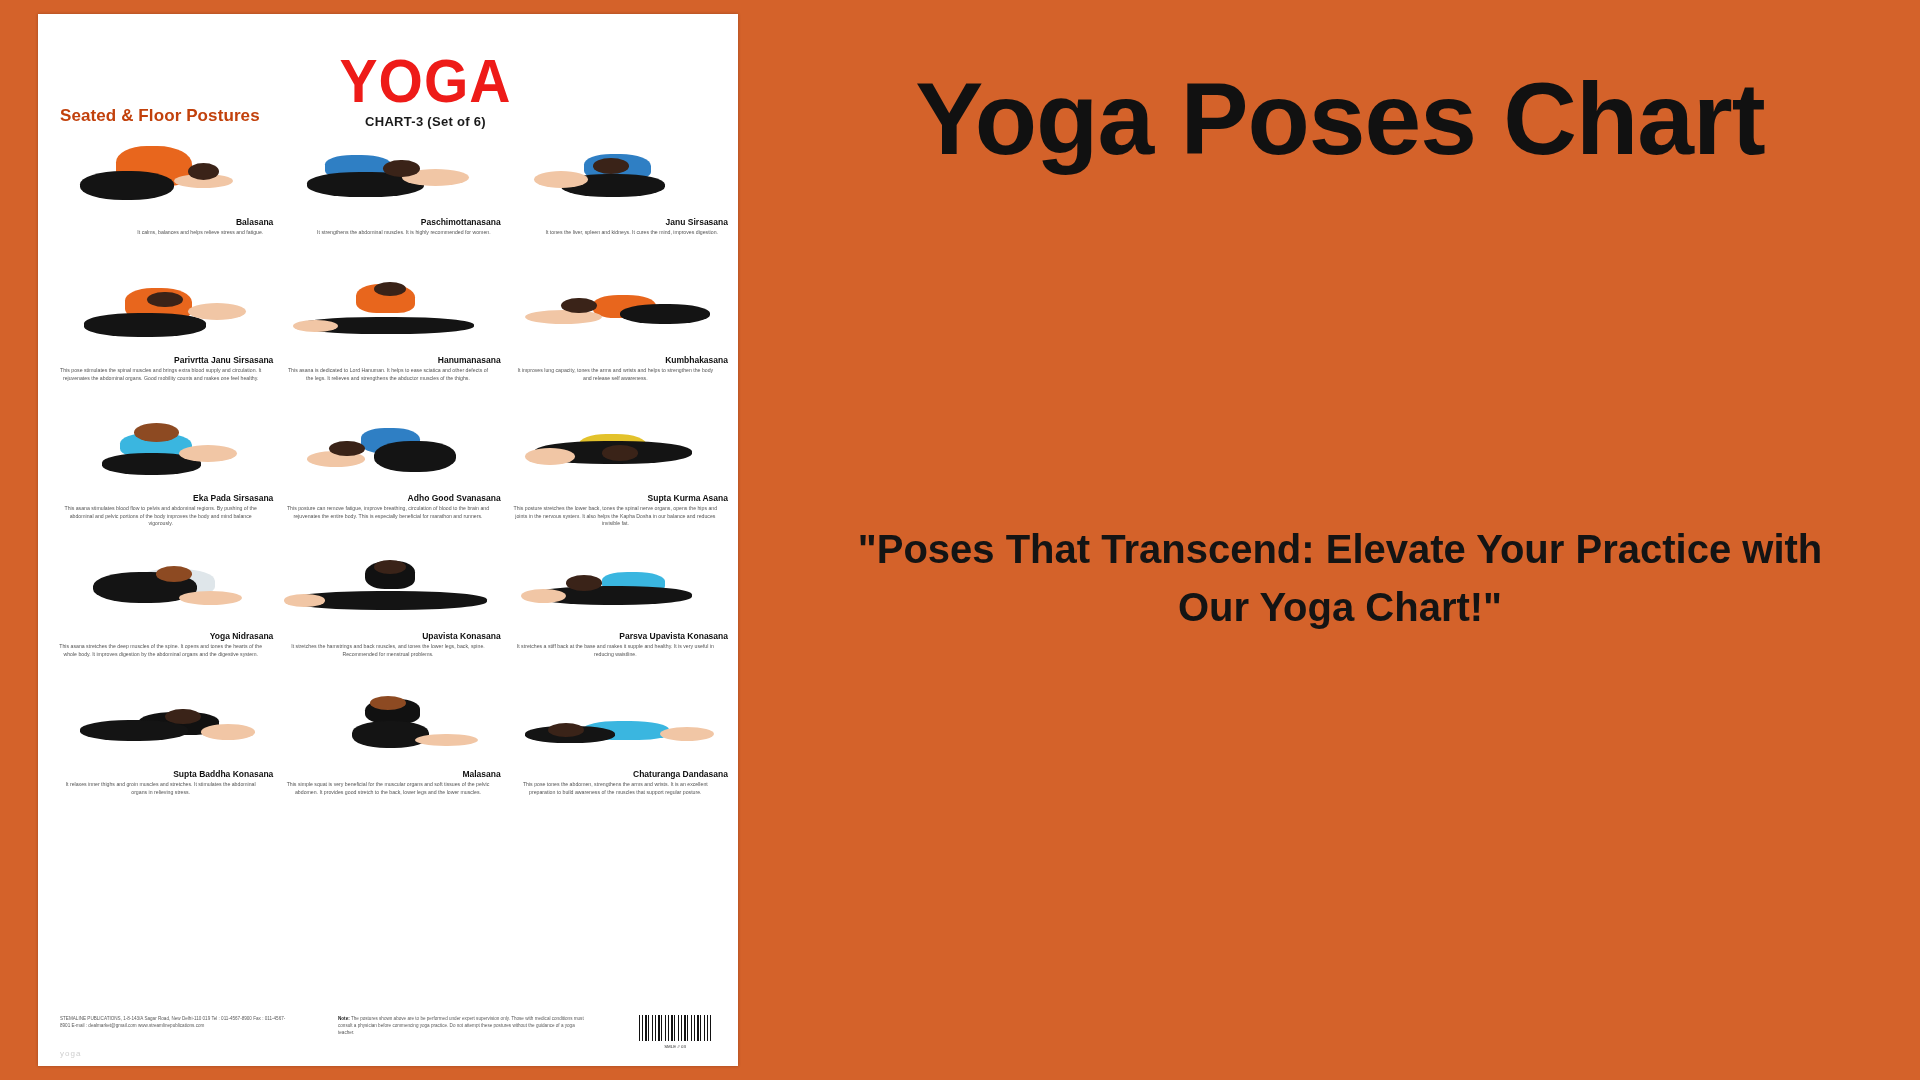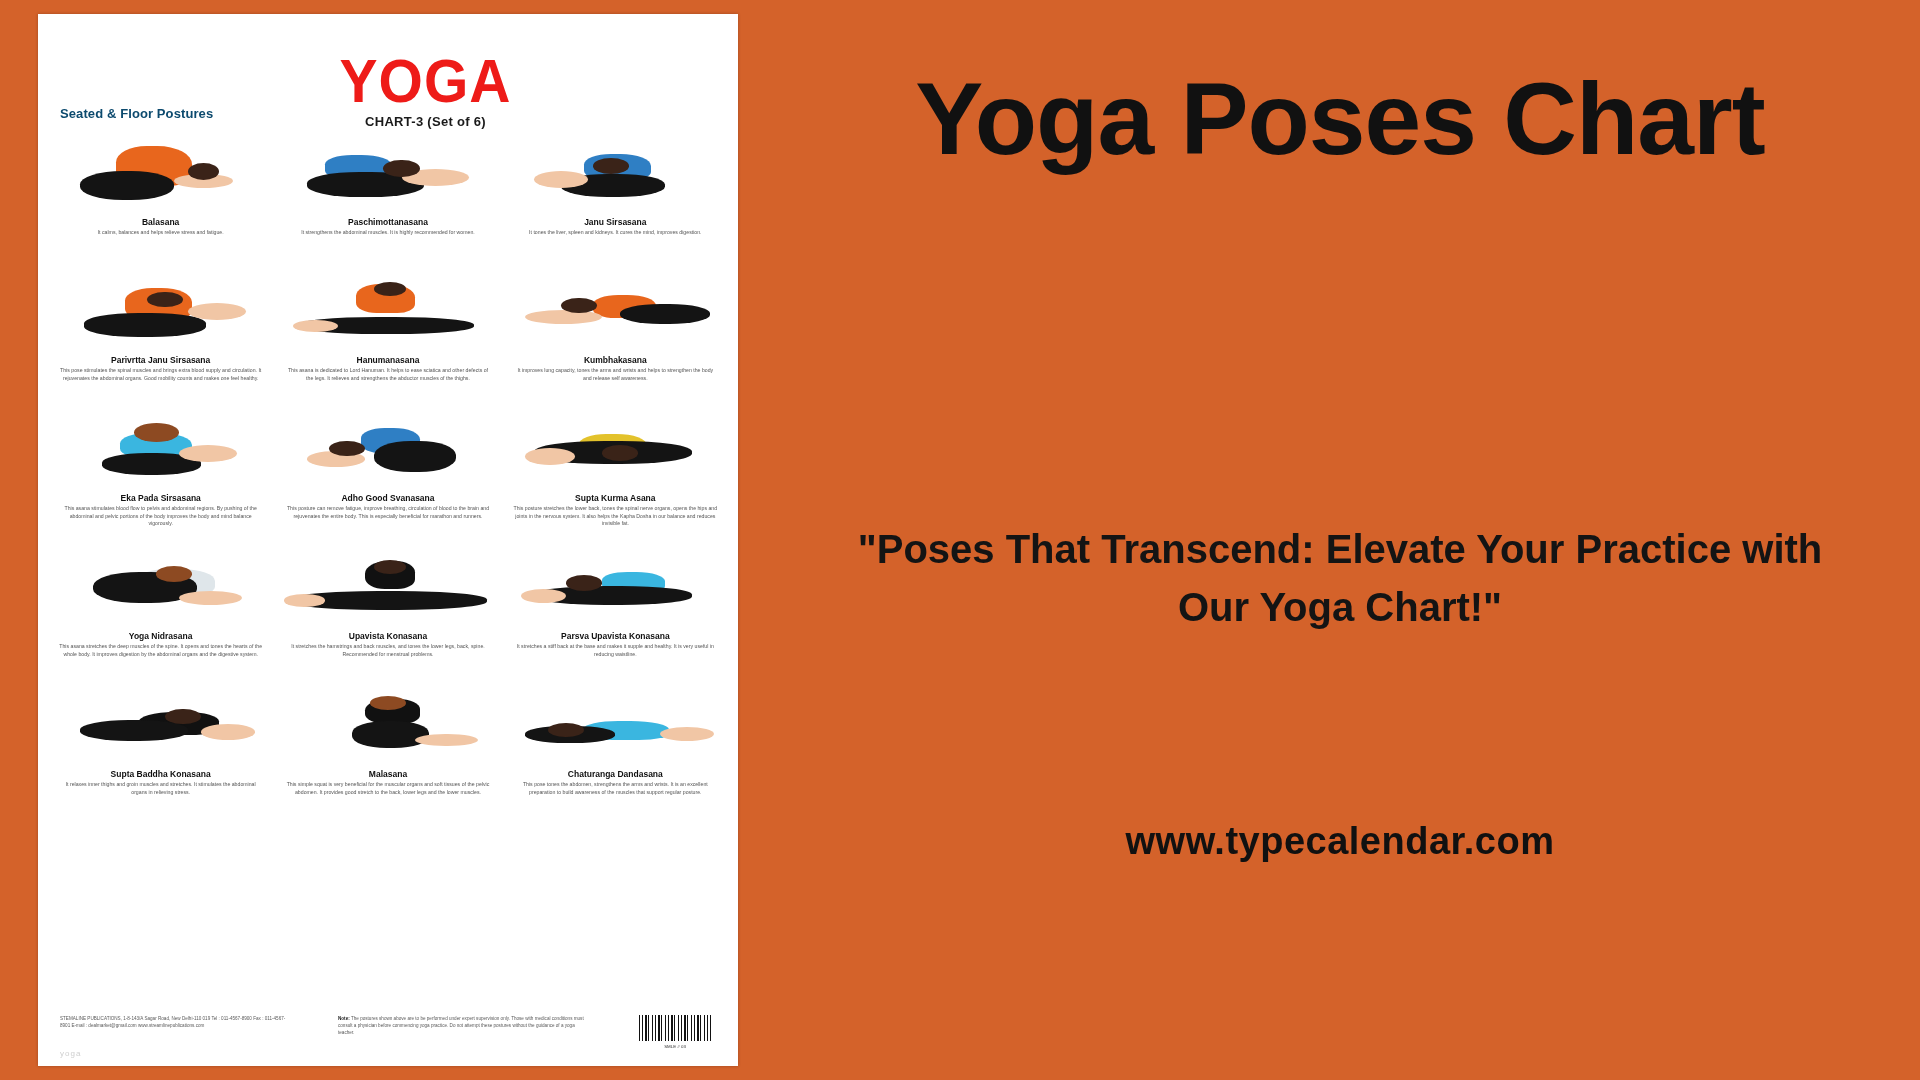--- a/index.html
+++ b/index.html
@@ -44,38 +44,38 @@
     text-align:center;
     padding-left:75px;
     font-size:13px;
     font-weight:bold;
     color:#1a1a1a;
     letter-spacing:.3px;
   }
   #poster-section {
     position:absolute;
     left:22px; top:92px;
-    font-size:13px;
-    font-weight:bold;
-    color:#0c4a6e;
+    font-size:17px;
+    font-weight:bold;
+    color:#c2410c;
     letter-spacing:.1px;
     text-align:center;
   }
 
   #grid {
     position:absolute;
     left:10px; right:10px;
     top:124px;
     display:grid;
     grid-template-columns:repeat(3,1fr);
     grid-auto-rows:138px;
     row-gap:0px;
     column-gap:2px;
   }
-  .cell { position:relative; display:flex; flex-direction:column; align-items:center; }
+  .cell { position:relative; display:flex; flex-direction:column; align-items:flex-end; }
   .photo {
     width:100%;
     height:78px;
     position:relative;
     overflow:hidden;
     background:#fff;
   }
   .pose-name {
     font-size:8.5px;
     font-weight:bold;
@@ -343,14 +343,13 @@
     </div>
     <div id="barcode"></div>
     <div id="barcode-label">SMLE # 03</div>
     <div id="watermark">yoga</div>
   </div>
 </div>
 
 <div id="right-panel">
   <div id="main-title">Yoga Poses Chart</div>
   <div id="quote">"Poses That Transcend: Elevate Your Practice with Our Yoga Chart!"</div>
-  <div id="site">www.typecalendar.com</div>
 </div>
 
 </body></html>

